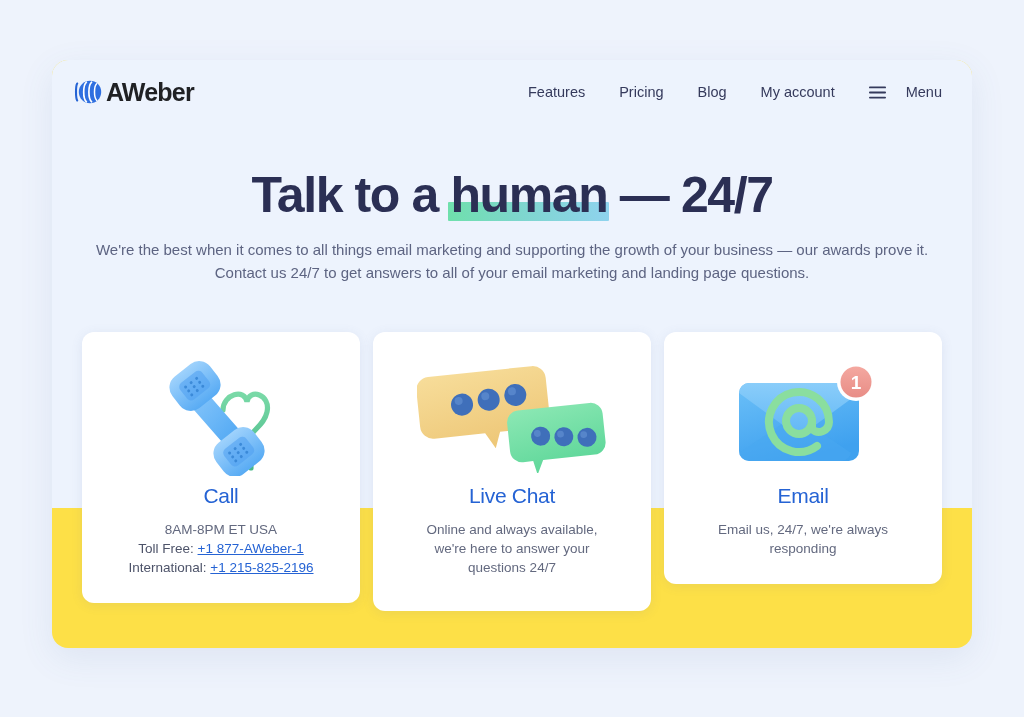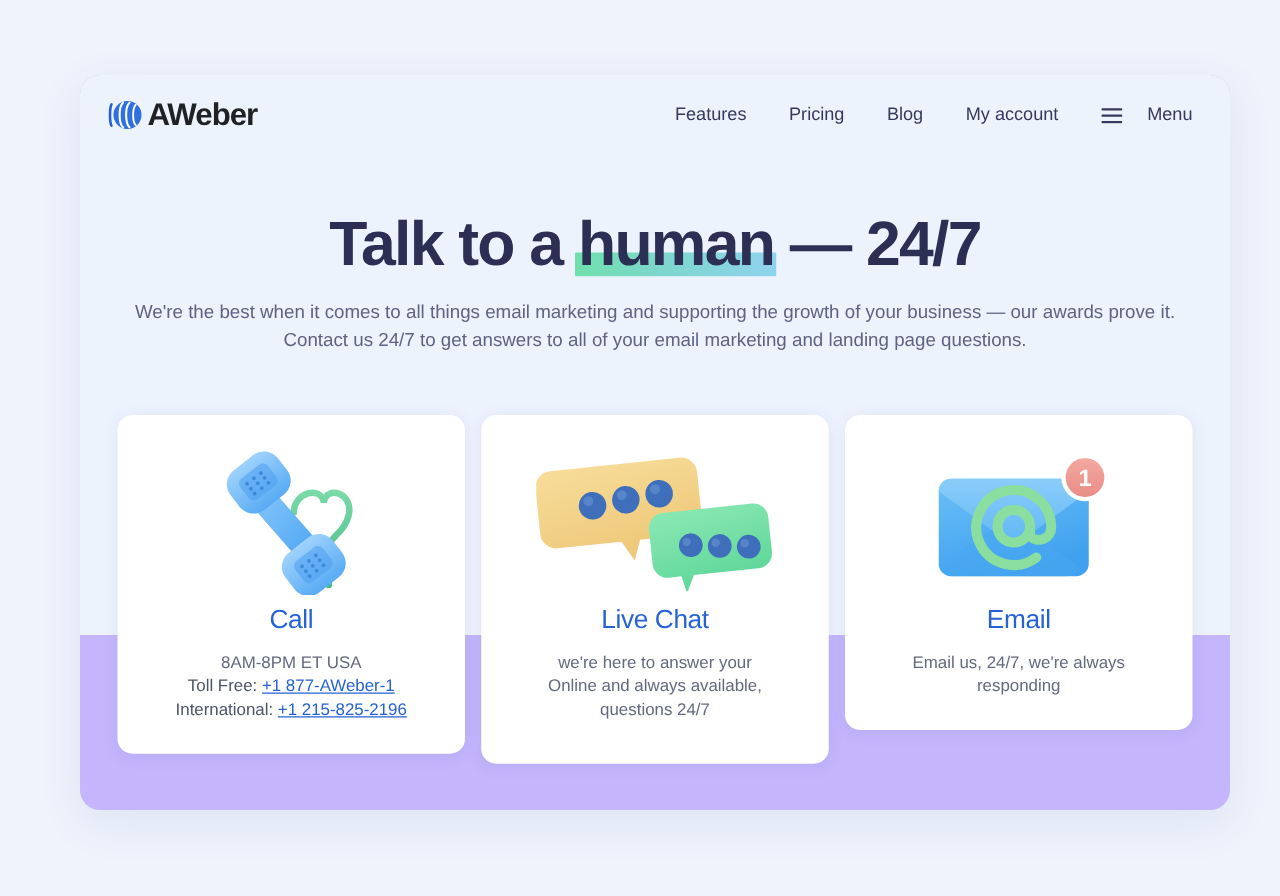--- a/index.html
+++ b/index.html
@@ -7,26 +7,26 @@
   body {
     width: 1024px;
     height: 717px;
     background: #eef3fc;
     font-family: "Liberation Sans", sans-serif;
     overflow: hidden;
   }
 
   .page-frame {
     position: absolute;
-    left: 64px;
+    left: 52px;
     top: 60px;
     width: 920px;
     height: 588px;
     border-radius: 16px;
-    background: #c4b5fd;
+    background: #fde047;
     box-shadow: 0 10px 34px rgba(80,105,160,0.10);
     overflow: hidden;
   }
 
   
   .hero-band {
     position: absolute;
     left: 0; top: 0;
     width: 100%;
     height: 448px;
@@ -332,22 +332,22 @@
               <circle cx="144" cy="74" r="3.4"></circle>
               <circle cx="167" cy="77" r="3.4"></circle>
             </g>
           </g>
         </svg>
       </div>
 
       <div class="card-title">Live Chat</div>
 
       <div class="card-body">
+        <div class="row">Online and always available,</div>
         <div class="row">we're here to answer your</div>
-        <div class="row">Online and always available,</div>
         <div class="row">questions 24/7</div>
       </div>
     </div>
 
     <div class="card">
       <div class="card-art">
         <svg width="160" height="116" viewBox="0 0 160 116">
           <defs>
             <linearGradient id="envBody" x1="0" y1="0" x2="0.4" y2="1">
               <stop offset="0" stop-color="#6cc0f8"></stop>

